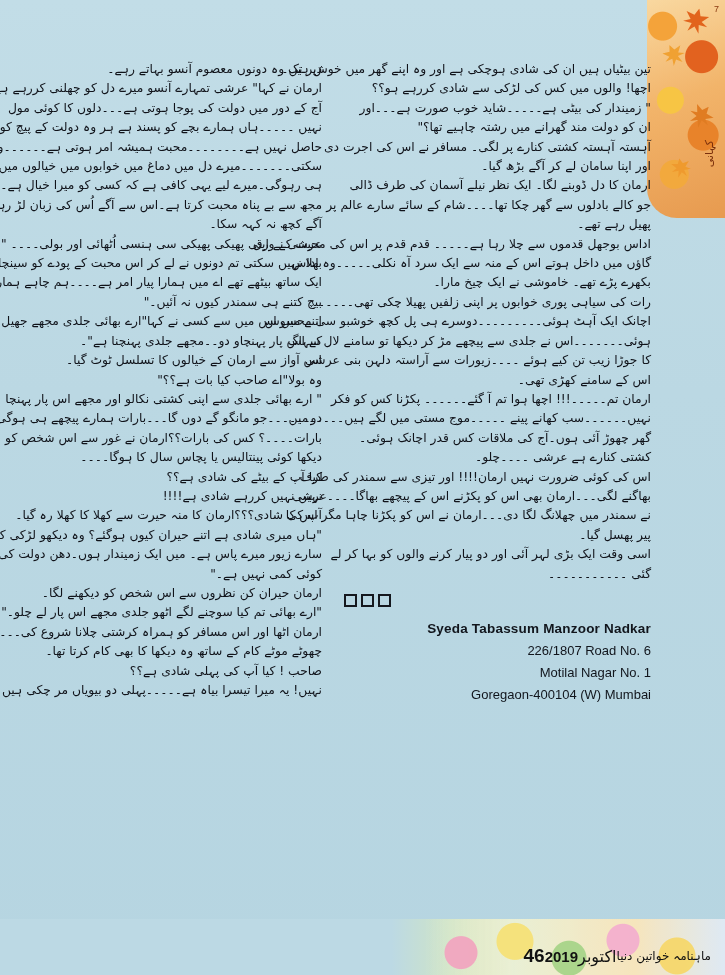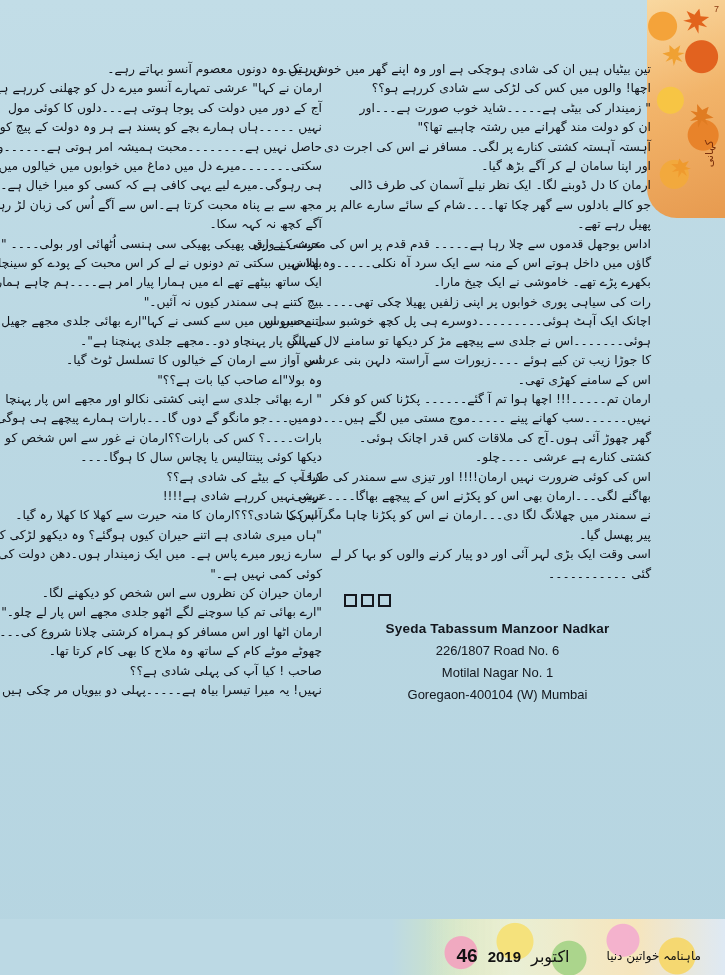--- a/index.html
+++ b/index.html
@@ -101,21 +101,21 @@
   .ornament i {
     display: block;
     width: 13px; height: 13px;
     border: 2px solid #15181e;
     background: transparent;
   }
 
   
   .address {
     direction: ltr;
-    text-align: center;
+    text-align: right;
     margin-top: 14px;
   }
   .address .name {
     font-family: "Liberation Sans", sans-serif;
     font-weight: bold;
     font-size: 13.5px;
     color: #11151c;
     letter-spacing: .2px;
     margin-bottom: 7px;
   }
@@ -146,21 +146,21 @@
       linear-gradient(90deg, rgba(205,227,240,0) 0%, #e9f0d8 30%, #f7e7bb 70%, #dfeaf5 100%);
     opacity: .95;
   }
   .footer-bar {
     position: absolute;
     left: 0; bottom: 0;
     height: 38px;
     width: 100%;
     display: flex;
     align-items: center;
-    gap: 10px;
+    gap: 0;
     padding-left: 12px;
   }
   .footer .pageno {
     font-family: "Liberation Sans", sans-serif;
     font-weight: bold;
     font-size: 19px;
     color: #111;
   }
   .footer .year {
     font-family: "Liberation Sans", sans-serif;
@@ -170,21 +170,20 @@
   }
   .footer .month {
     font-family: "DejaVu Sans", sans-serif;
     font-size: 16px;
     color: #111;
   }
   .footer .magname {
     font-family: "DejaVu Sans", sans-serif;
     font-size: 12px;
     color: #111;
-    margin-left: 27px;
   }
   .footer-left-spacer { flex: 1; }
 </style>
 </head>
 <body>
 
 <div id="page">
 
   <div class="corner-deco">
     <div class="leaf l1"></div>
@@ -223,21 +222,21 @@
         <div class="line">دیکھا کوئی پینتالیس یا پچاس سال کا ہوگا۔۔۔۔</div>
         <div class="line">کیا آپ کے بیٹے کی شادی ہے؟؟</div>
         <div class="line">نہیں نہیں کررہے شادی ہے!!!!</div>
         <div class="line">آپ کی شادی؟؟؟ارمان کا منہ حیرت سے کھلا کا کھلا رہ گیا۔</div>
         <div class="line">"ہاں میری شادی ہے اتنے حیران کیوں ہوگئے؟ وہ دیکھو لڑکی کے</div>
         <div class="line">سارے زیور میرے پاس ہے۔ میں ایک زمیندار ہوں۔دھن دولت کی</div>
         <div class="line">کوئی کمی نہیں ہے۔"</div>
         <div class="line">ارمان حیران کن نظروں سے اس شخص کو دیکھنے لگا۔</div>
         <div class="line">"ارے بھائی تم کیا سوچنے لگے اٹھو جلدی مجھے اس پار لے چلو۔"</div>
         <div class="line">ارمان اٹھا اور اس مسافر کو ہمراہ کرشتی چلانا شروع کی۔۔۔اپنے</div>
-        <div class="line">چھوٹے موٹے کام کے ساتھ وہ ملاح کا بھی کام کرتا تھا۔</div>
+        <div class="line">چھوٹے موٹے کام کے ساتھ وہ دیکھا کا بھی کام کرتا تھا۔</div>
         <div class="line">صاحب ! کیا آپ کی پہلی شادی ہے؟؟</div>
         <div class="line">نہیں! یہ میرا تیسرا بیاہ ہے۔۔۔۔۔پہلی دو بیویاں مر چکی ہیں۔</div>
       </div>
 
     <div class="col" id="col-left">
       <div id="left-lines">
           <div class="line">تین بیٹیاں ہیں ان کی شادی ہوچکی ہے اور وہ اپنے گھر میں خوش ہیں۔</div>
           <div class="line">اچھا! والوں میں کس کی لڑکی سے شادی کررہے ہو؟؟</div>
           <div class="line">" زمیندار کی بیٹی ہے۔۔۔۔۔شاید خوب صورت ہے۔۔۔اور</div>
           <div class="line">ان کو دولت مند گھرانے میں رشتہ چاہیے تھا؟"</div>

